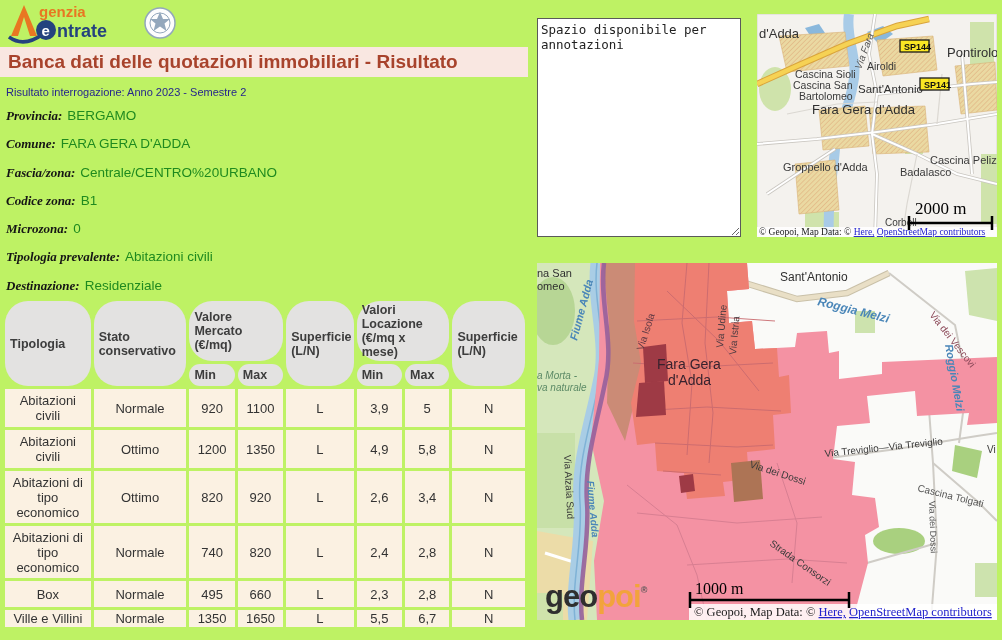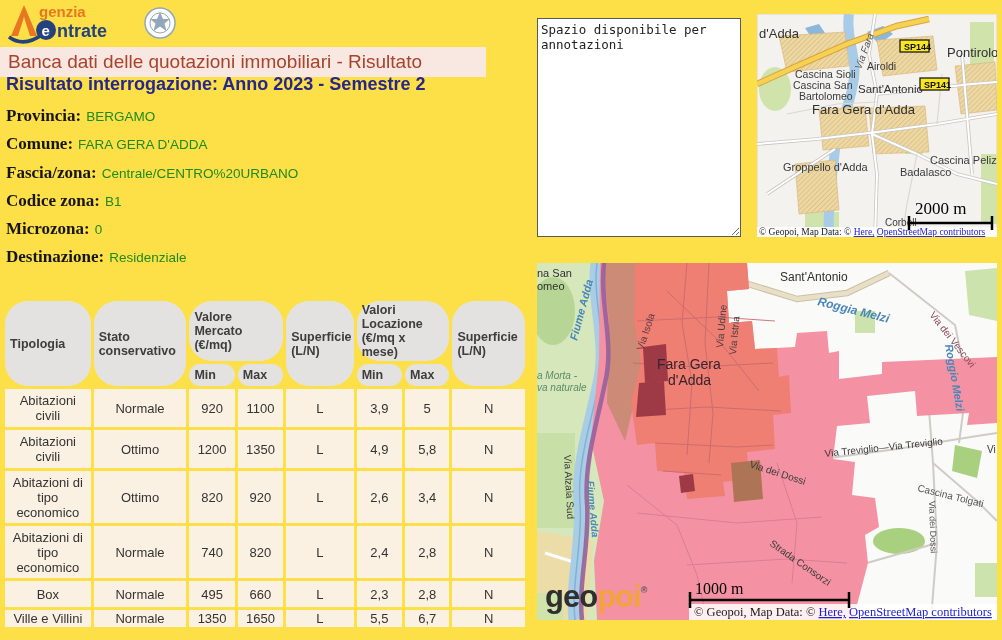--- a/index.html
+++ b/index.html
@@ -1,25 +1,25 @@
 <!DOCTYPE html>
 <html><head>
 <meta charset="utf-8">
 <style>
   html,body{margin:0;padding:0;background:#fff;}
-  #page{position:relative;width:1002px;height:640px;background:#fde047;overflow:hidden;
+  #page{position:relative;width:1002px;height:640px;background:#bef264;overflow:hidden;
         font-family:"Liberation Sans",sans-serif;}
   
   .logo{position:absolute;left:8px;top:2px;}
-  .titlebar{position:absolute;left:0;top:47px;width:486px;height:30px;background:#f9e7e1;}
+  .titlebar{position:absolute;left:0;top:47px;width:528px;height:30px;background:#f9e7e1;font-weight:bold;}
   .titlebar span{display:block;padding:4px 0 0 8px;font-size:19px;color:#a8432c;}
-  .resheading{position:absolute;left:6px;top:74px;font-weight:bold;font-size:18px;color:#26268c;}
+  .resheading{position:absolute;left:6px;top:86px;font-weight:normal;font-size:11px;color:#26268c;}
   .fields{position:absolute;left:6px;top:106px;width:520px;}
   .field{height:28.3px;white-space:nowrap;}
-  .field .lbl{font-family:"Liberation Serif",serif;font-weight:bold;font-size:17px;color:#151515;}
+  .field .lbl{font-family:"Liberation Serif",serif;font-weight:bold;font-size:13px;color:#151515;font-style:italic;}
   .field .val{font-size:13.5px;color:#1f8a1f;margin-left:5px;text-align:center;}
   
   .qtable{position:absolute;left:2px;top:298px;width:526px;border-collapse:separate;
           border-spacing:3px;table-layout:fixed;}
   .qtable th{background:#e3e2e1;font-weight:bold;font-size:12.5px;color:#3d3d3d;
              text-align:left;vertical-align:middle;padding:2px 5px;line-height:14px;border-radius:23px;}
   .qtable td{background:#fbf1e2;font-size:13px;color:#333;text-align:center;
              vertical-align:middle;padding:1px 2px;line-height:15px;}
   
   .ann{position:absolute;left:537px;top:18px;width:196px;height:211px;border:1px solid #5a5a5a;
@@ -67,20 +67,23 @@
       <span class="lbl">Comune:</span><span class="val">FARA GERA D'ADDA</span>
     </div>
     <div class="field">
       <span class="lbl">Fascia/zona:</span><span class="val">Centrale/CENTRO%20URBANO</span>
     </div>
     <div class="field">
       <span class="lbl">Codice zona:</span><span class="val">B1</span>
     </div>
     <div class="field">
       <span class="lbl">Microzona:</span><span class="val">0</span>
+    </div>
+    <div class="field">
+      <span class="lbl">Tipologia prevalente:</span><span class="val">Abitazioni civili</span>
     </div>
     <div class="field">
       <span class="lbl">Destinazione:</span><span class="val">Residenziale</span>
     </div>
   </div>
 
   <table class="qtable">
     <colgroup>
       <col style="width:85px">
         <col style="width:92px">

